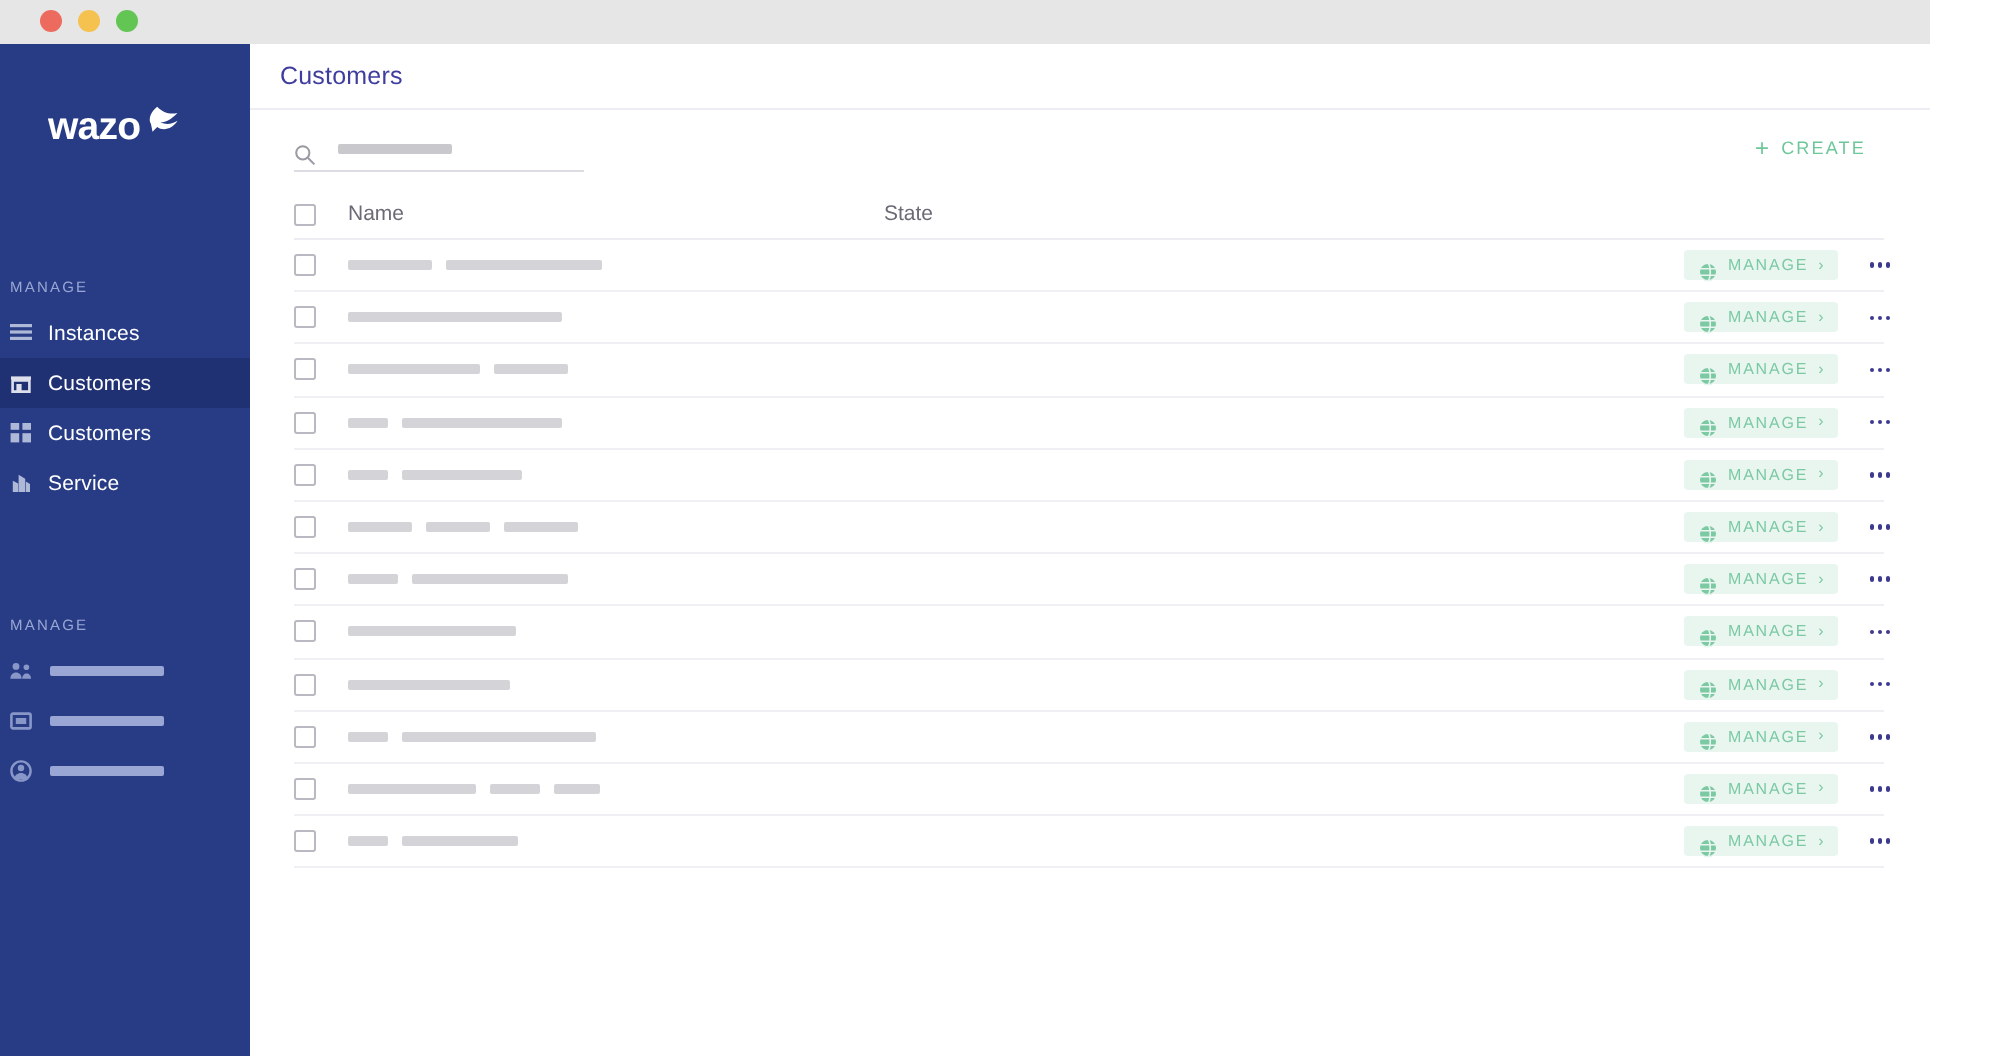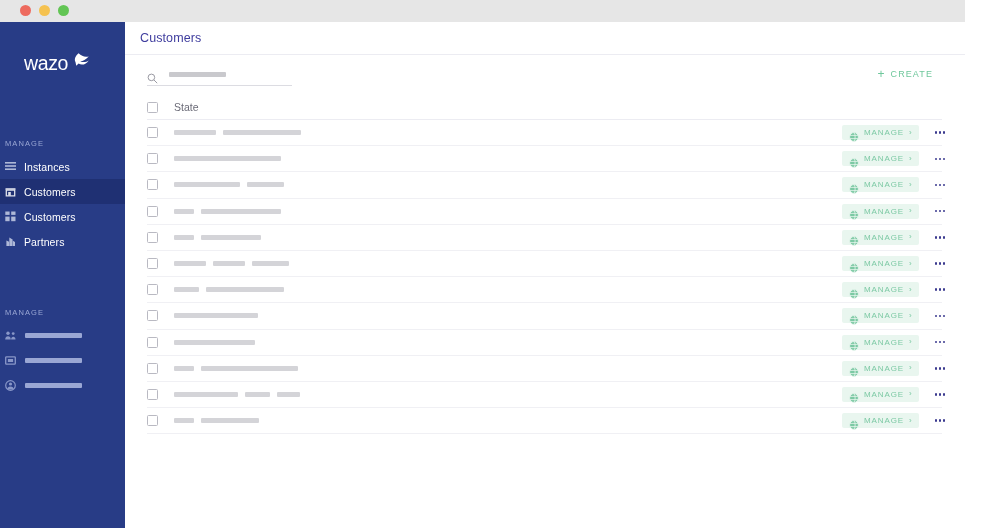--- a/index.html
+++ b/index.html
@@ -17,21 +17,21 @@
   .dot { width:11px; height:11px; border-radius:50%; }
   .dot.red { background:#ed6a5e; }
   .dot.yellow { background:#f5c250; }
   .dot.green { background:#62c554; }
 
   
   .sidebar {
     position:absolute; left:0; top:22px; width:125px; height:506px;
     background:#283c86;
   }
-  .logo { position:absolute; left:24px; top:28px; width:78px; height:28px; }
+  .logo { position:absolute; left:24px; top:28px; width:78px; height:28px;font-weight:bold; }
   .logo svg { display:block; }
 
   .nav-section-label {
     position:absolute; left:5px; font-size:7.5px; letter-spacing:1.1px;
     color:#9aa7d4; font-weight:400;
   }
   .nav-list { position:absolute; left:0; width:149px; }
   .nav-item {
     position:relative; display:flex; align-items:center; height:25px;
     padding-left:5px; gap:8px; cursor:pointer;
@@ -174,21 +174,21 @@
       <div class="nav-item">
         <span class="nav-icon">
           <svg viewBox="0 0 11 11">
               <g fill="#c6cee6">
                 <path d="M4.3 1.4 L7.6 3.4 V10 H4.3z"></path>
                 <path d="M1.4 4.4 L4.1 5.8 V10 H1.4z"></path>
                 <path d="M7.9 4.8 L10 6 V10 H7.9z"></path>
               </g>
             </svg>
         </span>
-        <span class="nav-label">Partners</span>
+        <span class="nav-label">Service</span>
       </div>
     </div>
 
     <div class="nav-section-label" style="top:286px">MANAGE</div>
     <div class="nav-list" style="top:301px">
 
       <div class="acct-item">
         <span class="nav-icon">
           <svg viewBox="0 0 11 11">
               <g fill="#9aa7d4">
@@ -247,20 +247,21 @@
         <span class="create-plus">+</span>
         <span class="create-label">CREATE</span>
       </div>
     </div>
 
     <div class="table">
       <div class="thead">
         <div class="col-check">
             <span class="chk"></span>
           </div>
+        <div class="col-name th">Name</div>
         <div class="col-state th">State</div>
         <div class="col-action"></div>
       </div>
       <div id="rows">
           <div class="row">
             <div class="col-check">
               <span class="chk"></span>
             </div>
             <div class="col-name">
               <div class="bars">

